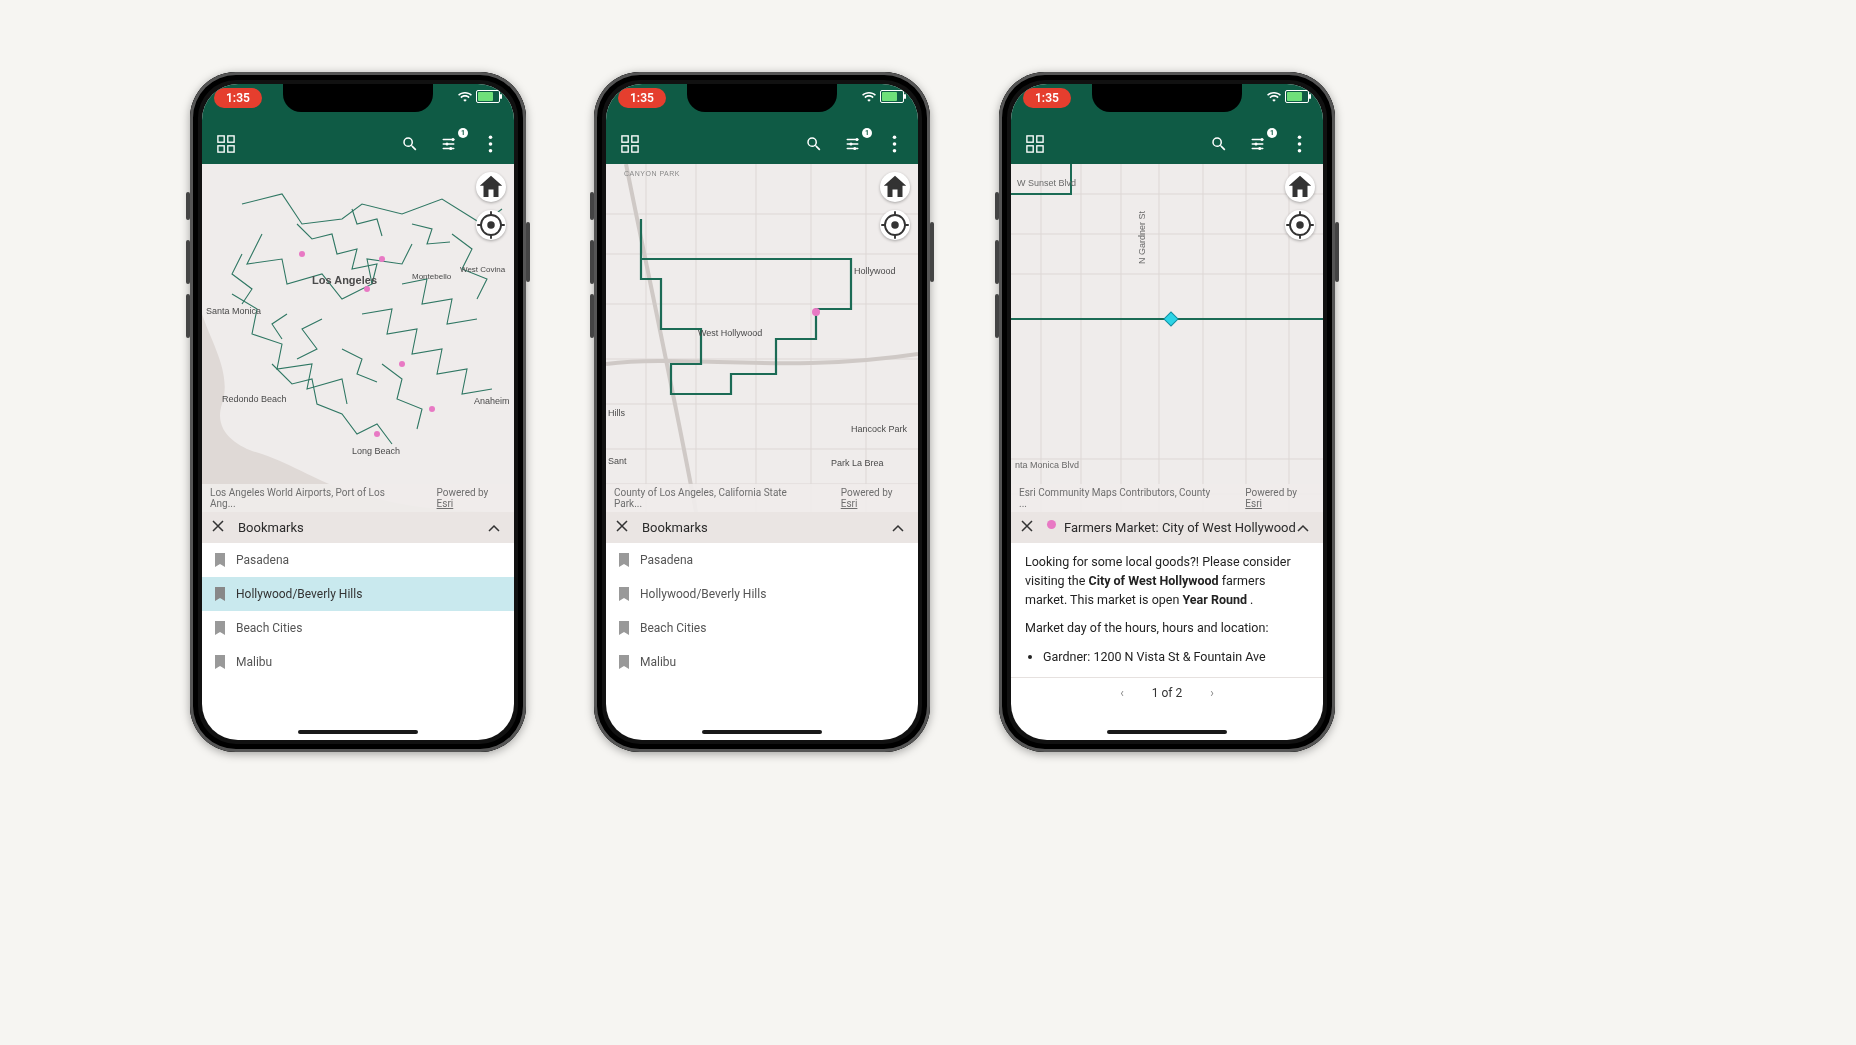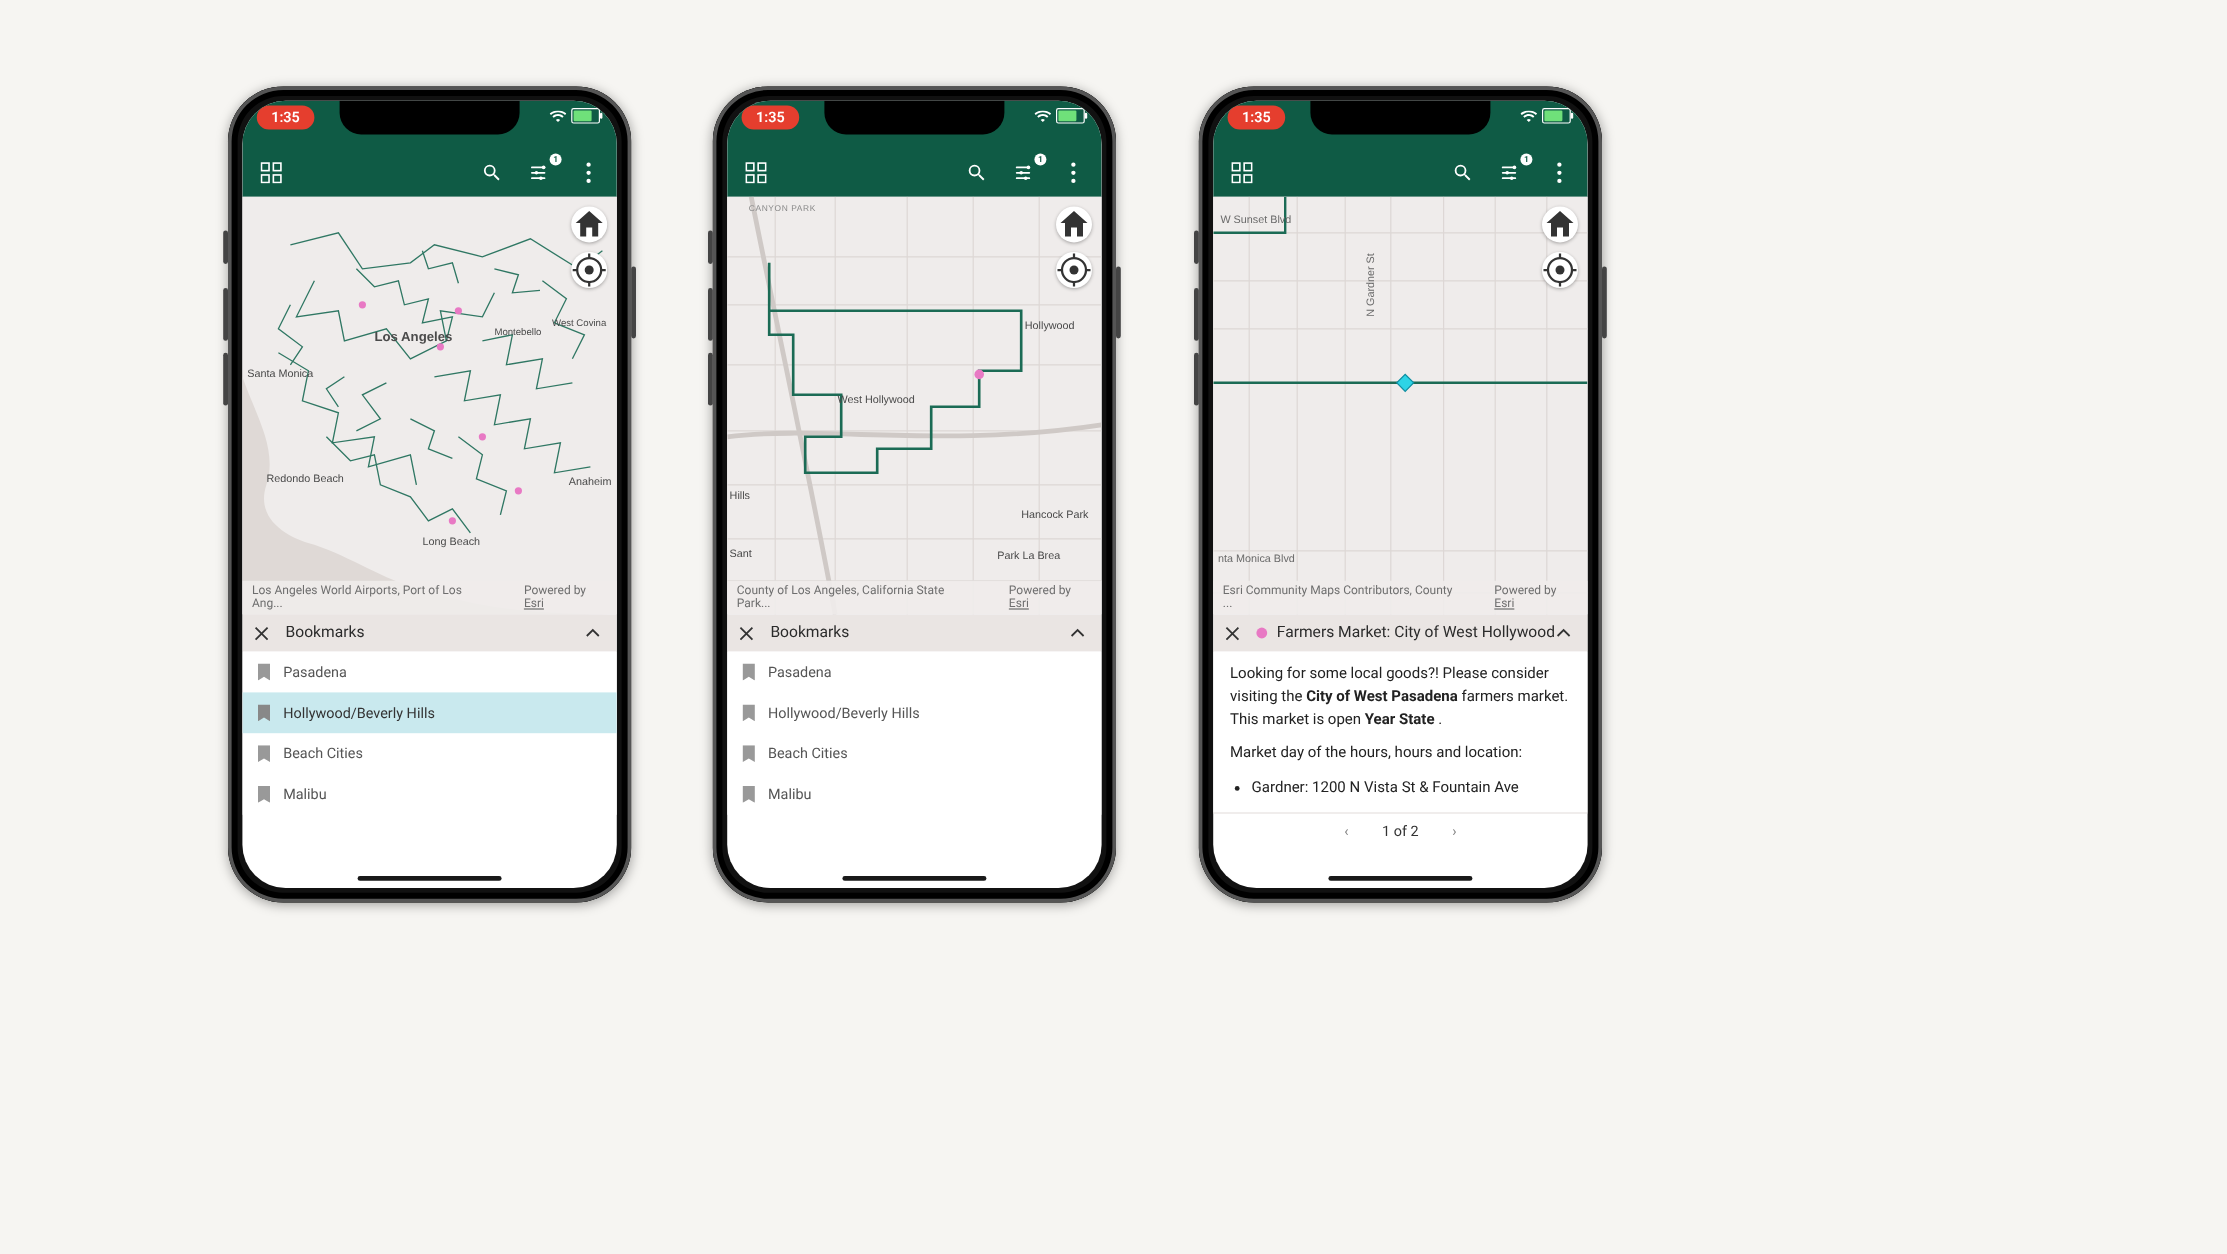--- a/index.html
+++ b/index.html
@@ -62,21 +62,21 @@
   .hdr-btn svg{fill:#fff;}
   .filter-badge{position:absolute;top:-4px;right:-6px;width:10px;height:10px;border-radius:50%;background:#fff;color:var(--header-green);font-size:7px;display:flex;align-items:center;justify-content:center;font-weight:700;line-height:1;}
   
   .map-wrap{position:relative;background:var(--map-bg);}
   .map-wrap svg{width:100%;height:100%;display:block;}
   .map-btns{position:absolute;right:8px;top:8px;display:flex;flex-direction:column;gap:8px;z-index:5;}
   .map-fab{width:30px;height:30px;border-radius:50%;background:#fff;box-shadow:0 1px 3px rgba(0,0,0,.3);display:flex;align-items:center;justify-content:center;}
   .map-fab svg{fill:#333;}
   .attrib{position:absolute;left:0;right:0;bottom:0;font-size:10px;color:var(--muted);background:rgba(239,236,235,.9);padding:3px 8px;display:flex;justify-content:space-between;align-items:center;gap:28px;}
   
-  .panel-header{background:var(--panel-bar);display:flex;align-items:center;padding:8px 10px;font-size:13px;color:var(--text-dark);}
+  .panel-header{background:var(--panel-bar);display:flex;align-items:flex-start;padding:8px 10px;font-size:13px;color:var(--text-dark);}
   .panel-header .x{width:16px;margin-right:10px;display:flex;align-items:center;}
   .panel-header .title{flex:1;}
   .panel-header .caret{width:16px;}
   .detail-dot{width:9px;height:9px;border-radius:50%;background:var(--dot);margin-right:8px;}
   .bookmark-list{background:#fff;}
   .bm-row{display:flex;align-items:center;gap:10px;padding:10px 12px;font-size:12px;color:#555;}
   .bm-row.selected{background:var(--list-sel);color:#333;}
   .bm-icon{width:12px;height:14px;}
   
   .detail-body{background:#fff;padding:10px 14px;font-size:12.5px;line-height:1.5;color:#222;}
@@ -521,21 +521,21 @@
             </svg>
           </span>
         <span class="detail-dot"></span>
         <span class="title">Farmers Market: City of West Hollywood</span>
         <span class="caret"><svg width="12" height="8" viewBox="0 0 12 8">
               <path d="M1 7l5-5 5 5" stroke="#333" stroke-width="1.5" fill="none"></path>
             </svg></span>
       </div>
       <div class="detail-body">
         <p>
-          <span>Looking for some local goods?! Please consider visiting the </span><strong>City of West Pasadena</strong><span> farmers market. This market is open </span><strong>Year State</strong><span> .</span>
+          <span>Looking for some local goods?! Please consider visiting the </span><strong>City of West Hollywood</strong><span> farmers market. This market is open </span><strong>Year Round</strong><span> .</span>
         </p>
         <p>Market day of the hours, hours and location:</p>
         <ul>
             <li><span>Gardner: </span><span>1200 N Vista St &amp; Fountain Ave</span></li>
           </ul>
       </div>
       <div class="pager">
         <span class="chev">‹</span>
         <span>1 of 2</span>
         <span class="chev">›</span>

